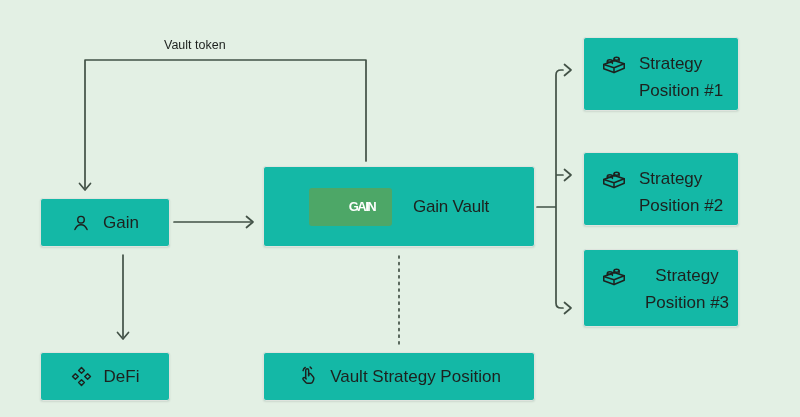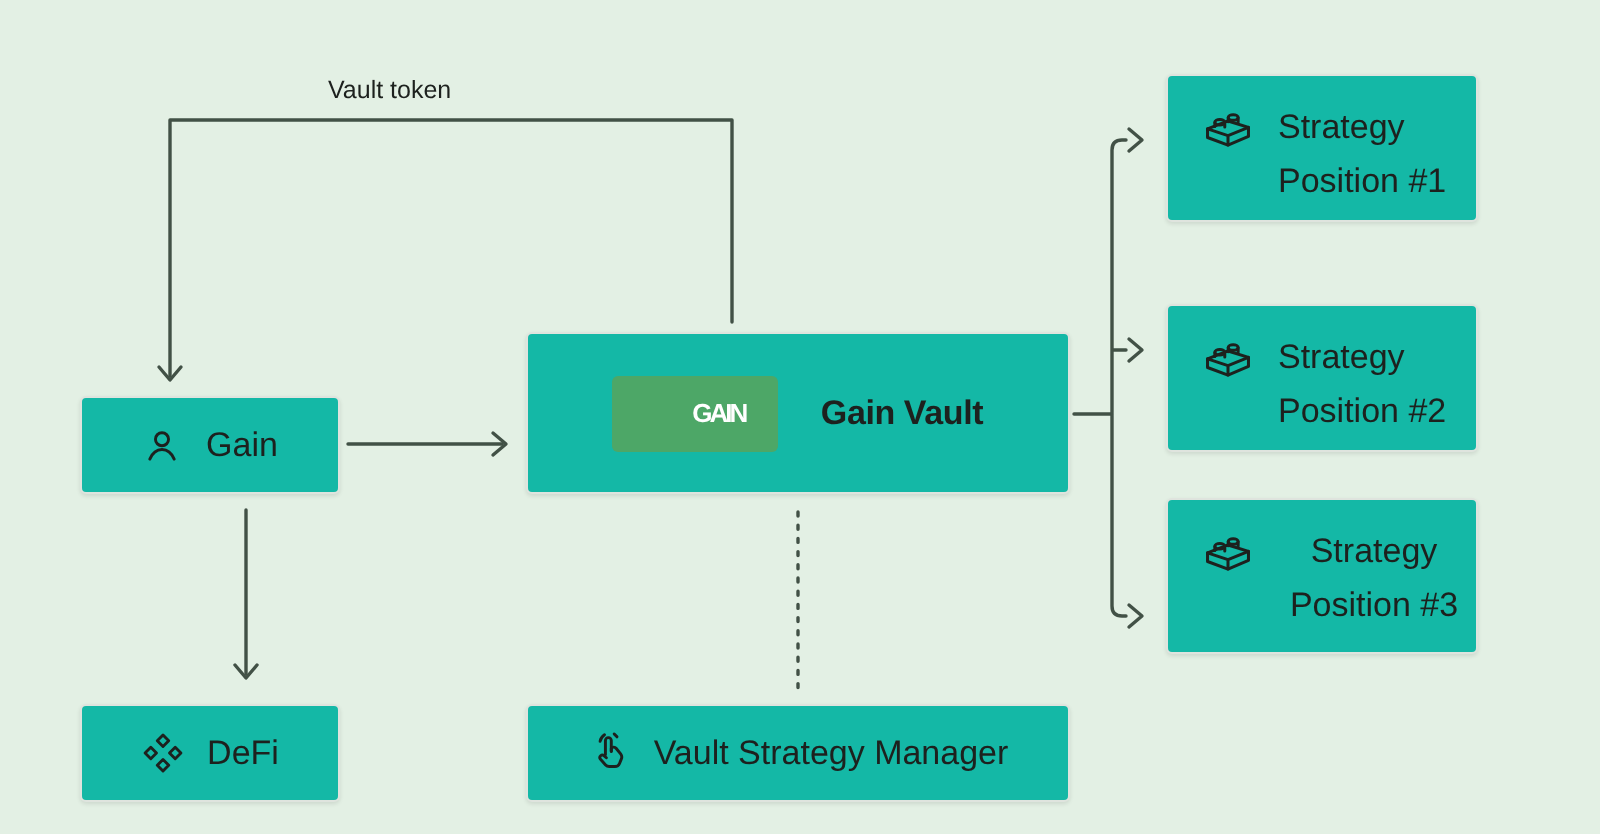--- a/index.html
+++ b/index.html
@@ -24,21 +24,21 @@
                 padding:12px 0 0 16px; gap:11px; }
   #node-sp1 { top:37px; }
   #node-sp2 { top:152px; }
   #node-sp3 { top:249px; height:78px;text-align:center; }
   .sp-node .txt { width:96px; font-size:17px; line-height:27px; }
   .logo {
     width:60px; height:38px; background:#4da767; border-radius:3px;
     color:#ffffff; display:flex; align-items:center; justify-content:center;
     font-weight:700; font-size:13px; letter-spacing:-1.5px;padding-left:23px;
   }
-  .vault-title { font-size:27px; letter-spacing:-0.2px; font-weight:700; }
+  .vault-title { font-size:27px; letter-spacing:-0.2px; font-weight:400; }
   .edge-label {
     position:absolute; left:164px; top:38px; font-size:12.5px; color:#1d211e;text-align:center;
   }
   .icon svg { display:block; }
 </style>
 </head>
 <body>
 
 <div class="canvas">
 
@@ -97,21 +97,21 @@
 
   <div class="node" id="node-vsm">
     <span class="icon">
       <svg width="22" height="25" viewBox="0 0 24 26" fill="none" stroke="#1d211e" stroke-width="1.6" stroke-linecap="round" stroke-linejoin="round">
         <path d="M9.5 14 V6.2 a1.6 1.6 0 0 1 3.2 0 V12"></path>
         <path d="M12.7 12.2 v-1.6 c0.5-1 1.9-1.1 2.6-0.2 l2.5 3.1 c0.6 0.8 0.8 1.8 0.4 2.7 l-1 2.5 a2.7 2.7 0 0 1-2.5 1.7 h-3.1 a2.7 2.7 0 0 1-2-0.9 l-2.9-3.2 a1.4 1.4 0 0 1 2-1.9 l1.3 1.2"></path>
         <path d="M6.6 6.6 a5.6 5.6 0 0 1 2.4-3.5"></path>
         <path d="M14.3 2.6 l1.5 1.6"></path>
       </svg>
     </span>
-    <span class="txt">Vault Strategy Manager</span>
+    <span class="txt">Vault Strategy Position</span>
   </div>
 
   <div class="node sp-node" id="node-sp1">
     <span class="icon" style="margin-top:3px;">
       <svg width="28" height="24" viewBox="0 0 26 22" fill="none" stroke="#1d211e" stroke-width="1.4" stroke-linecap="round" stroke-linejoin="round">
         <path d="M3.5 10.5 L13 6.8 L22.5 9.8 L22.5 14 L13 18 L3.5 14.5 Z"></path>
         <path d="M3.5 10.5 L13 13.6 L22.5 9.8 M13 13.6 V18"></path>
         <path d="M6.9 9.4 v-1.9 M11.5 9.6 v-2.1"></path>
         <ellipse cx="9.2" cy="7.4" rx="2.3" ry="1.3"></ellipse>
         <path d="M13.1 7.2 v-1.9 M17.7 7.4 v-2.1"></path>

